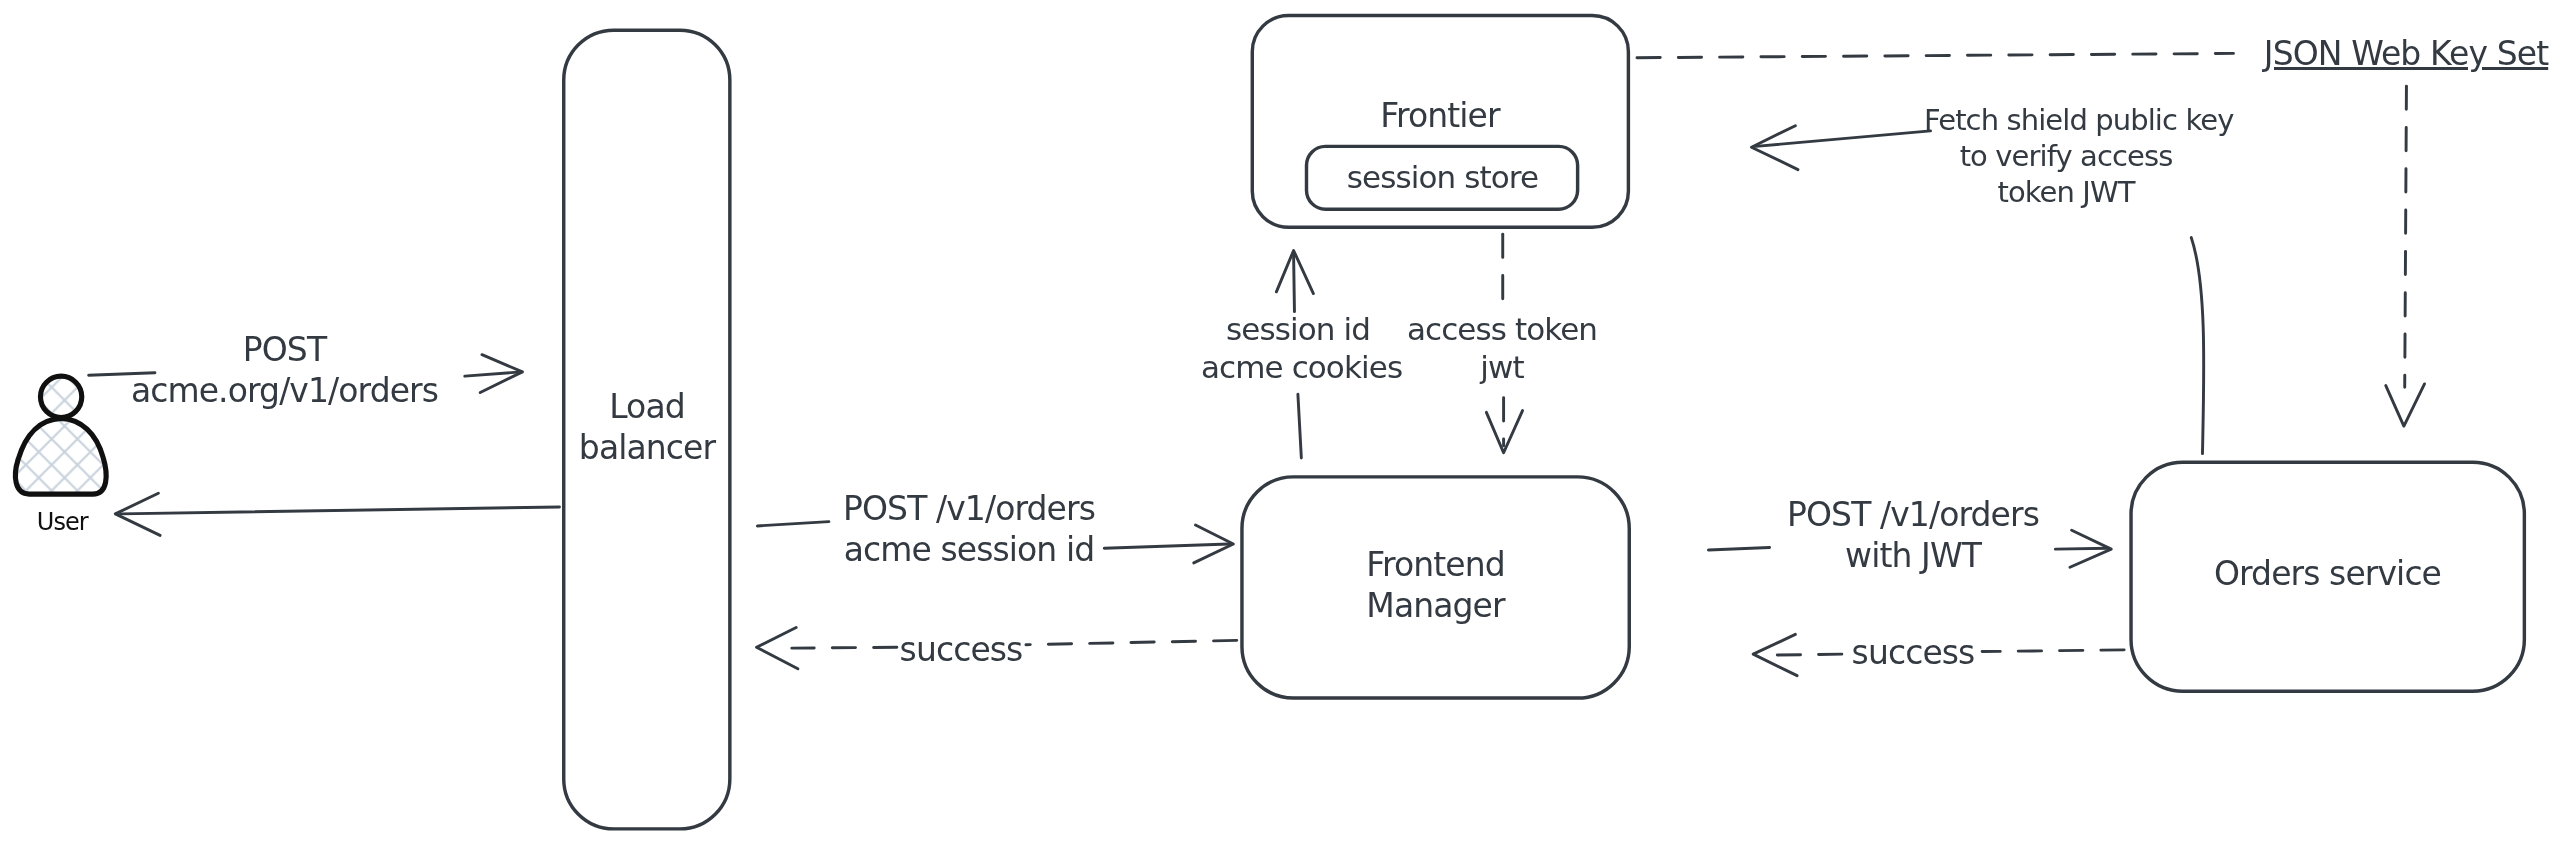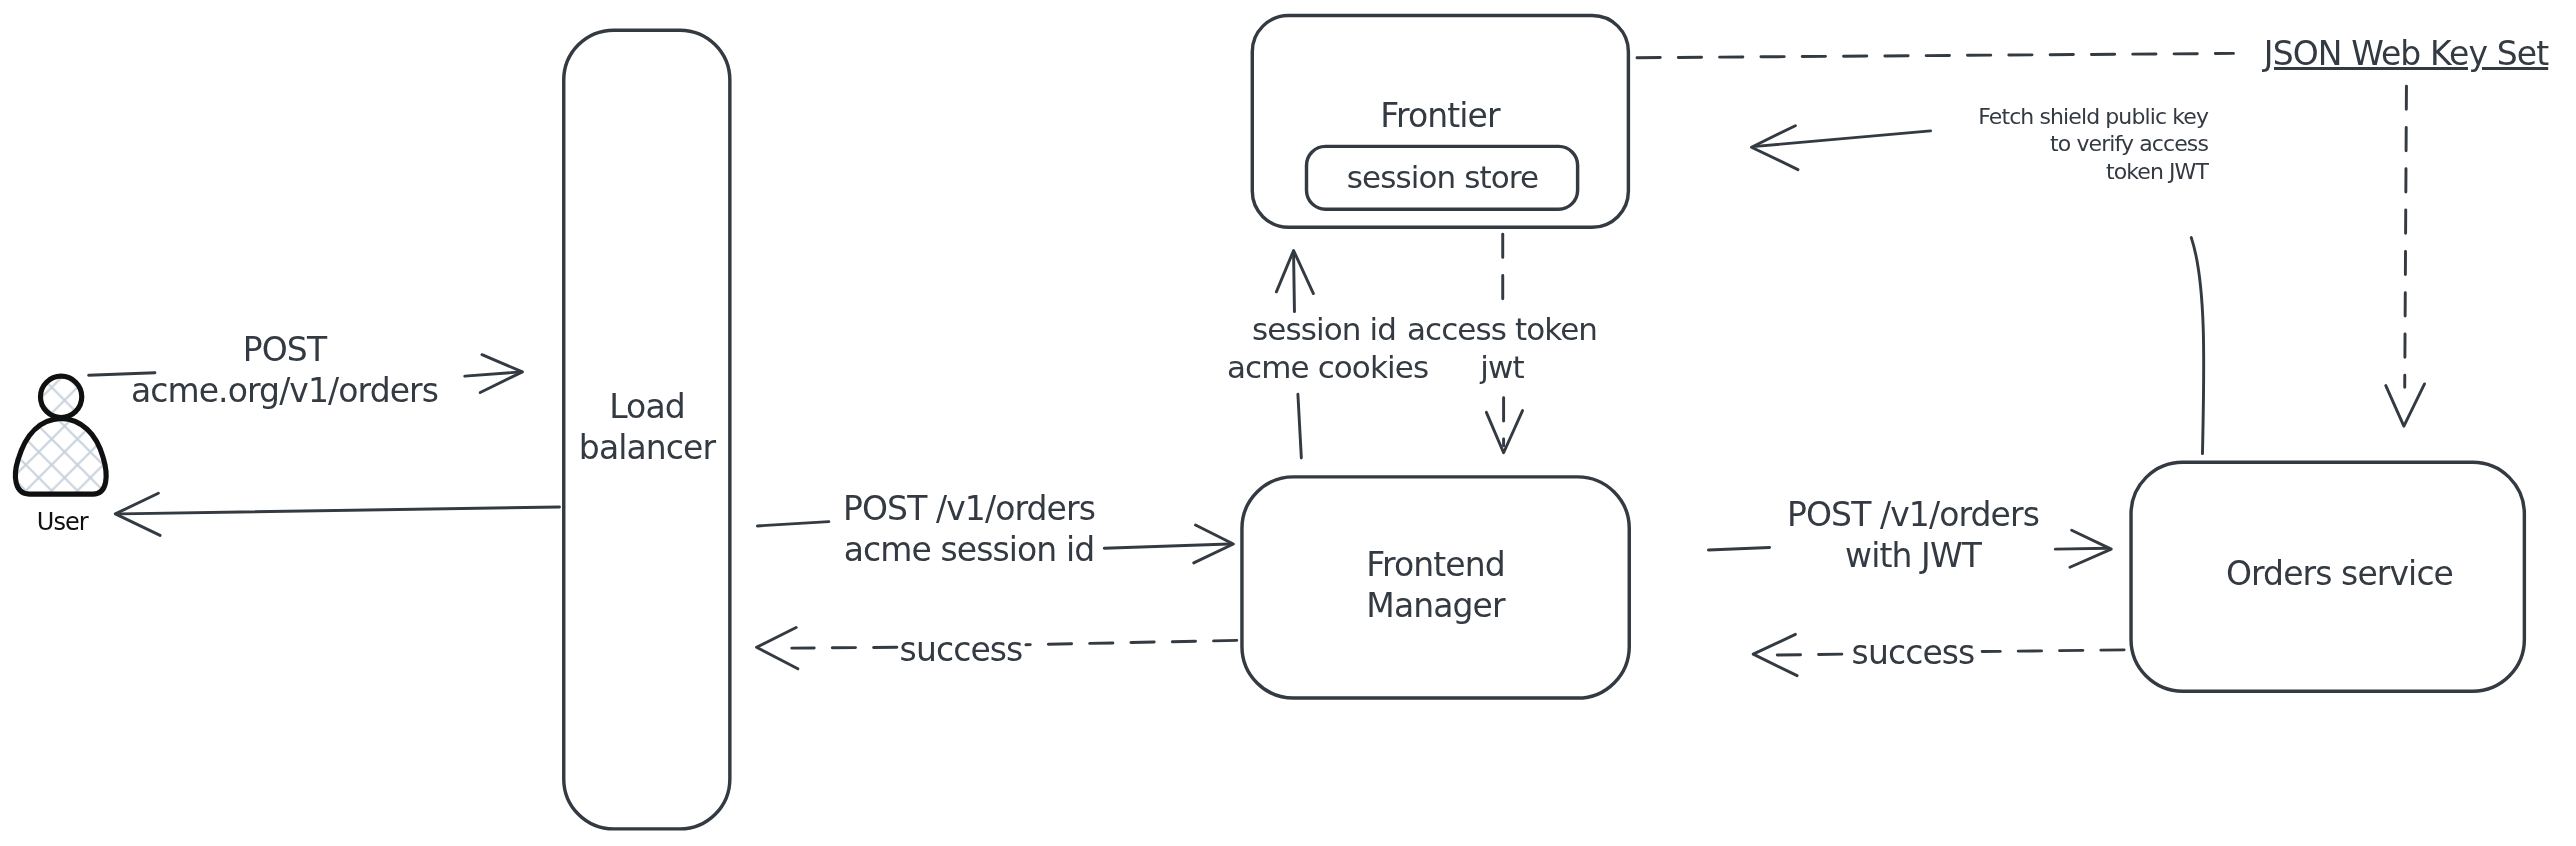--- a/index.html
+++ b/index.html
@@ -8,21 +8,21 @@
   .layer{position:absolute;left:0;top:0;}
   .box{fill:none;stroke:var(--stroke,#343a42);stroke-width:4;}
   .ln{fill:none;stroke:var(--stroke,#343a42);stroke-width:3.4;stroke-linecap:round;stroke-linejoin:round;}
   .dash{stroke-dasharray:27 21;}
   .person{stroke:var(--user-stroke,#101010);stroke-width:6;}
   .hatch{stroke:var(--hatch,#c9d3dd);stroke-width:2.6;}
   .lbl{position:absolute;color:var(--stroke,#343a42);font-size:33px;line-height:1.24;
        text-align:center;white-space:nowrap;letter-spacing:-0.9px;}
   .lbl span{display:block;}
   .f36{font-size:31px;}
-  .f34{font-size:22px;text-align:right;}
+  .f34{font-size:29px;}
   .user-lbl{color:var(--user-stroke,#101010);font-size:24px;}
 </style>
 </head>
 <body>
 
 <div class="canvas">
 
   <svg class="layer" width="2576" height="847" viewBox="0 0 2993 984">
     <defs>
       <pattern id="crosshatch" patternUnits="userSpaceOnUse" width="30" height="30">
@@ -117,39 +117,39 @@
 
   <div class="lbl f36" style="left:1307px;top:158px;width:271px;">
     <span>session store</span>
   </div>
 
   <div class="lbl" style="left:1242px;top:545px;width:387px;">
     <span>Frontend</span>
     <span>Manager</span>
   </div>
 
-  <div class="lbl" style="left:2131px;top:554px;width:393px;margin-left:12px;">
+  <div class="lbl" style="left:2131px;top:554px;width:393px;">
     <span>Orders service</span>
   </div>
 
   <div class="lbl" style="left:95px;top:330px;width:379px;">
     <span>POST</span>
     <span>acme.org/v1/orders</span>
   </div>
 
   <div class="lbl" style="left:814px;top:489px;width:310px;">
     <span>POST /v1/orders</span>
     <span>acme session id</span>
   </div>
 
   <div class="lbl" style="left:892px;top:630px;width:138px;">
     <span>success</span>
   </div>
 
-  <div class="lbl f36" style="left:1201px;top:310px;width:194px;margin-left:26px;">
+  <div class="lbl f36" style="left:1201px;top:310px;width:194px;">
     <span>session id</span>
     <span>acme cookies</span>
   </div>
 
   <div class="lbl f36" style="left:1403px;top:310px;width:198px;">
     <span>access token</span>
     <span>jwt</span>
   </div>
 
   <div class="lbl" style="left:1760px;top:495px;width:306px;">

